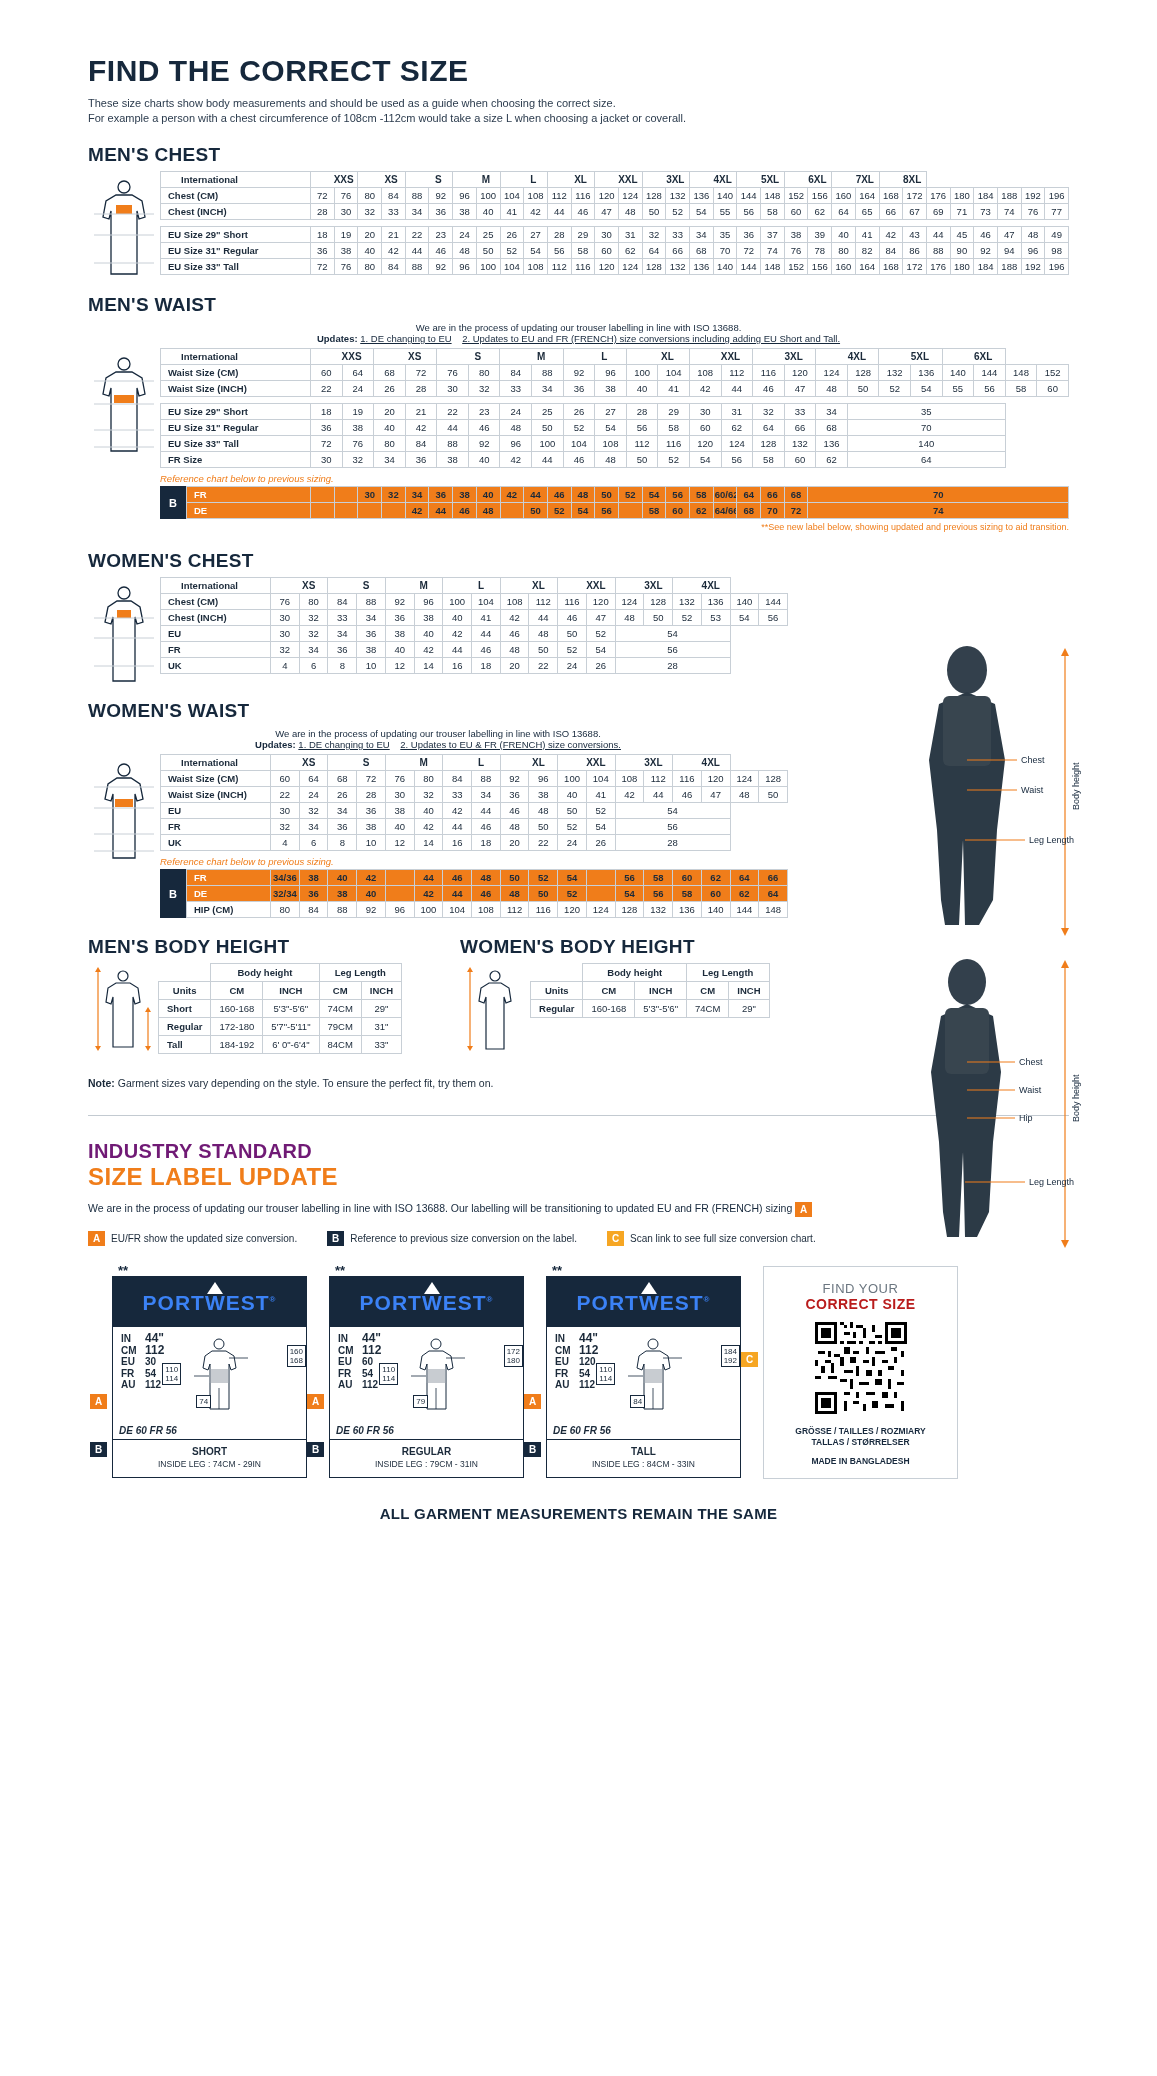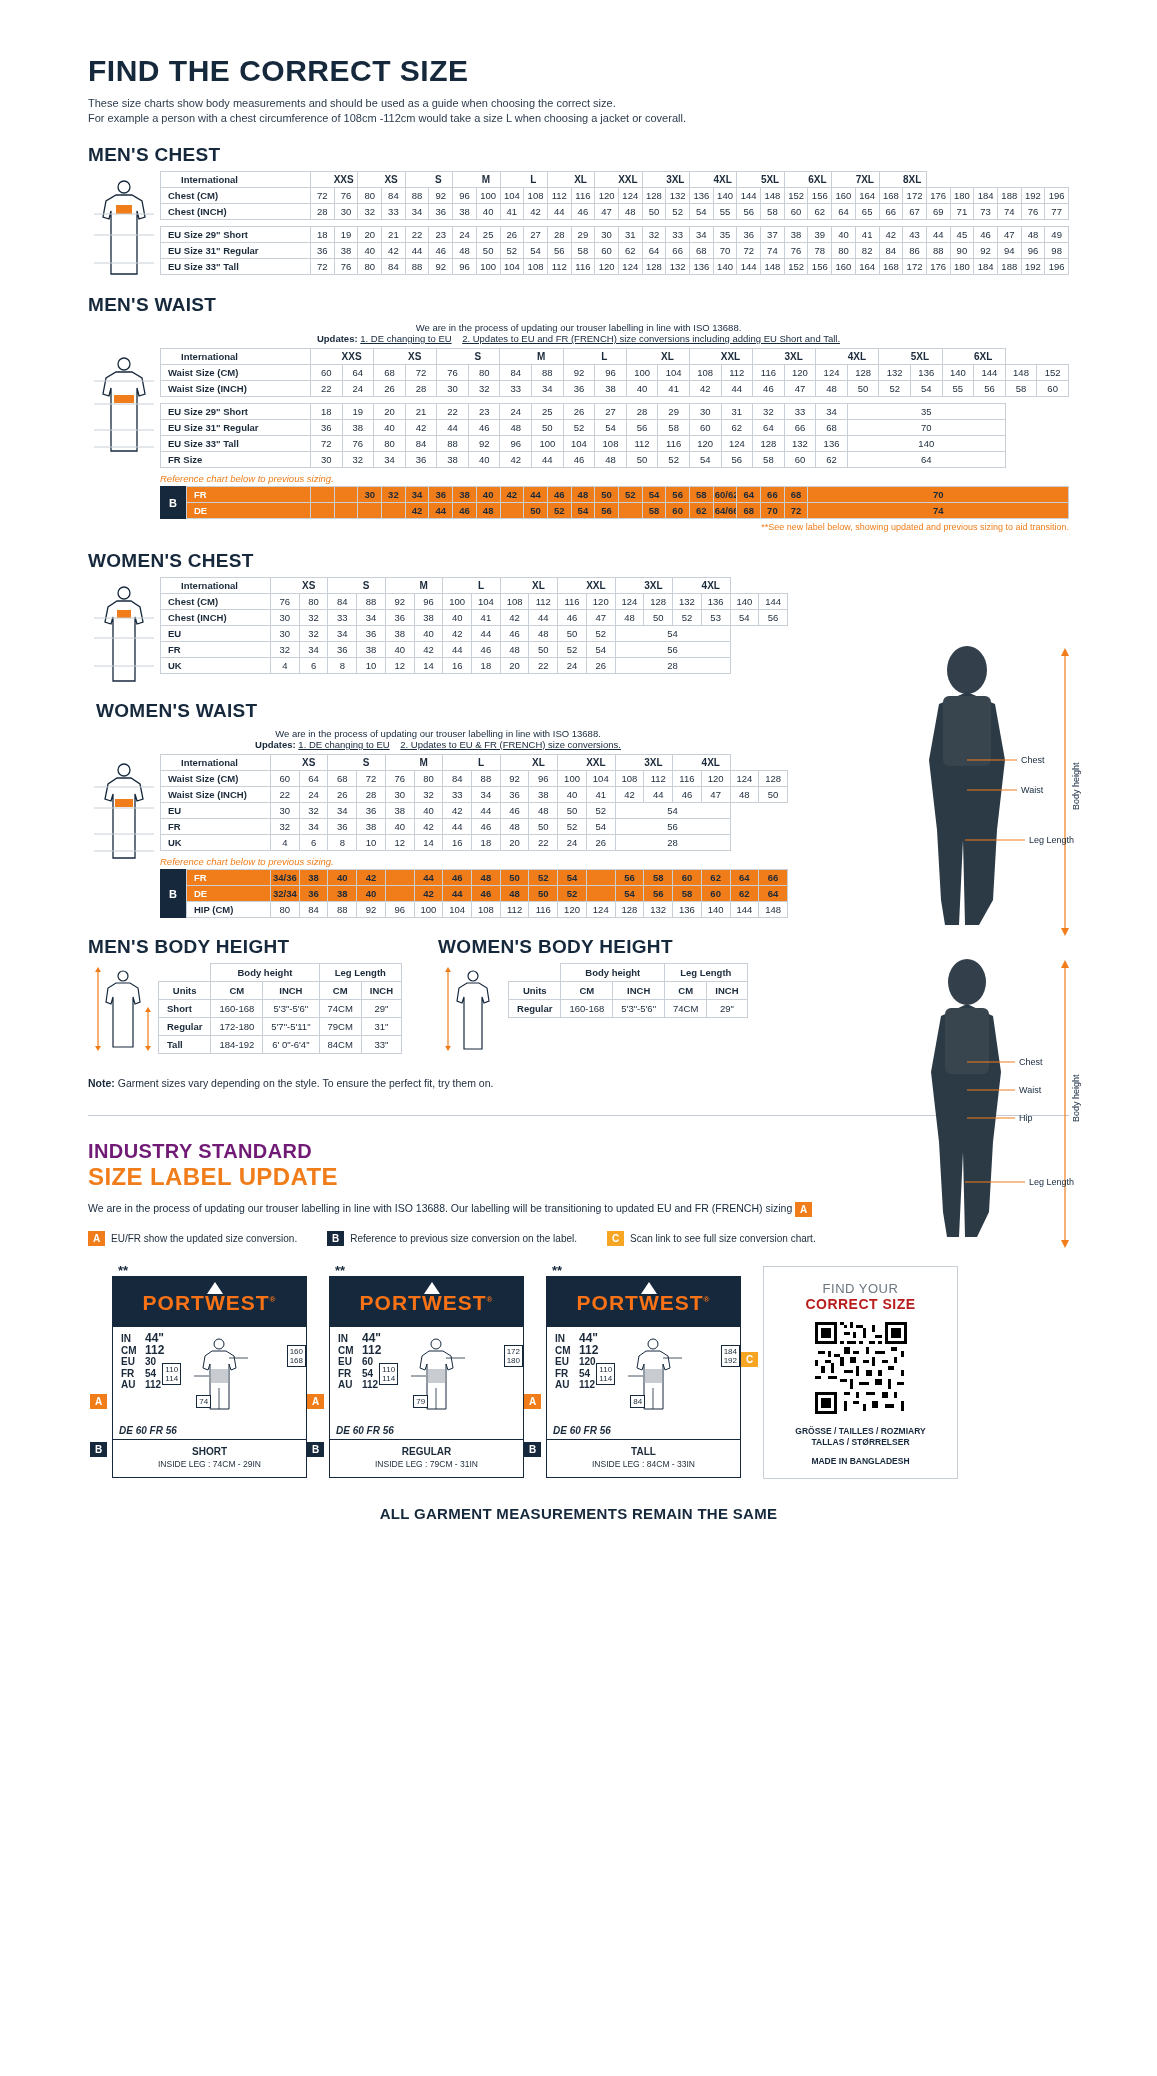--- a/index.html
+++ b/index.html
@@ -57,21 +57,21 @@
   .note-upd { font-size:9.5px; color:#16283c; margin:6px 0 4px 0; text-align:left; }
   .note-upd .ul { text-decoration:underline; }
   .note-upd b { color:#16283c; }
   .ref-note { font-size:9.5px; color:#f07d1a; font-style:italic; margin:5px 0 2px 0; }
   .star-note { font-size:9px; color:#f07d1a; text-align:right; margin:3px 0 14px 0; }
 
   
   .person { width:60px; height:auto; display:block; margin:0 auto; }
 
   
-  .bh-wrap { display:flex; gap:36px; margin-top:18px; }
+  .bh-wrap { display:flex; gap:58px; margin-top:18px; }
   .bh-box { flex:0 0 auto; }
   .bh-inner { display:flex; align-items:flex-start; }
   table.bh { border-collapse:collapse; }
   table.bh td, table.bh th {
     border:1px solid #c8cfd6; font-size:9.5px; padding:3px 8px; text-align:center; white-space:nowrap;
   }
   table.bh th { font-weight:bold; }
   table.bh td.lbl { text-align:left; font-weight:bold; }
 
   .note-foot { font-size:10.5px; margin:22px 0 0 0; }
@@ -96,21 +96,21 @@
     font-size:10px; width:17px; height:15px; line-height:15px; text-align:center; vertical-align:middle;
   }
   .legend { display:flex; gap:30px; font-size:10px; margin-bottom:20px; align-items:center; }
   .legend .item { display:flex; align-items:center; gap:6px; }
 
   
   .labels { display:flex; gap:22px; align-items:flex-start; }
   .label-card { position:relative; width:195px; }
   .stars { font-size:13px; color:#16283c; font-weight:bold; margin-left:6px; line-height:10px; }
   .label-box { border:1px solid #16283c; background:#fff; }
-  .label-top { background:#16283c; color:#f97316; text-align:center; padding:14px 0 12px 0; }
+  .label-top { background:#16283c; color:#3b82f6; text-align:center; padding:14px 0 12px 0; }
   .brand { font-size:21px; font-weight:bold; letter-spacing:1px; position:relative; display:inline-block;}
   .label-body { display:flex; padding:6px 4px 2px 4px; min-height:86px; }
   .sizes { font-size:10px; line-height:11.5px; font-weight:bold; padding-left:4px; }
   .sizes .row { display:flex; gap:4px; }
   .sizes .k { width:20px; }
   .sizes .v { }
   .big { font-size:12px; }
   .fig-area { flex:1 1 auto; position:relative; }
   .small-box { border:1px solid #16283c; font-size:8px; text-align:center; padding:1px 2px; line-height:9px; position:absolute; background:#fff;}
   .label-de { font-size:10px; font-style:italic; font-weight:bold; padding:2px 0 3px 6px; border-top:0; }
@@ -834,21 +834,21 @@
                 <td colspan="1">22</td>
                 <td colspan="1">24</td>
                 <td colspan="1">26</td>
                 <td colspan="4">28</td>
               </tr>
             </tbody>
           </table>
       </div>
     </div>
 
-    <div class="sec-title" style="margin-top:14px;margin-left:8px;">WOMEN'S WAIST</div>
+    <div class="sec-title" style="margin-top:14px;">WOMEN'S WAIST</div>
     <div class="note-upd" style="text-align:center;width:700px;">
       <div>We are in the process of updating our trouser labelling in line with ISO 13688.</div>
       <div>
         <b>Updates:</b>
         <span class="ul">1.  DE changing to EU</span>
         &nbsp;&nbsp;
         <span class="ul">2.  Updates to EU &amp; FR (FRENCH) size conversions.</span>
       </div>
     </div>
     <div class="block" style="width:700px;">

